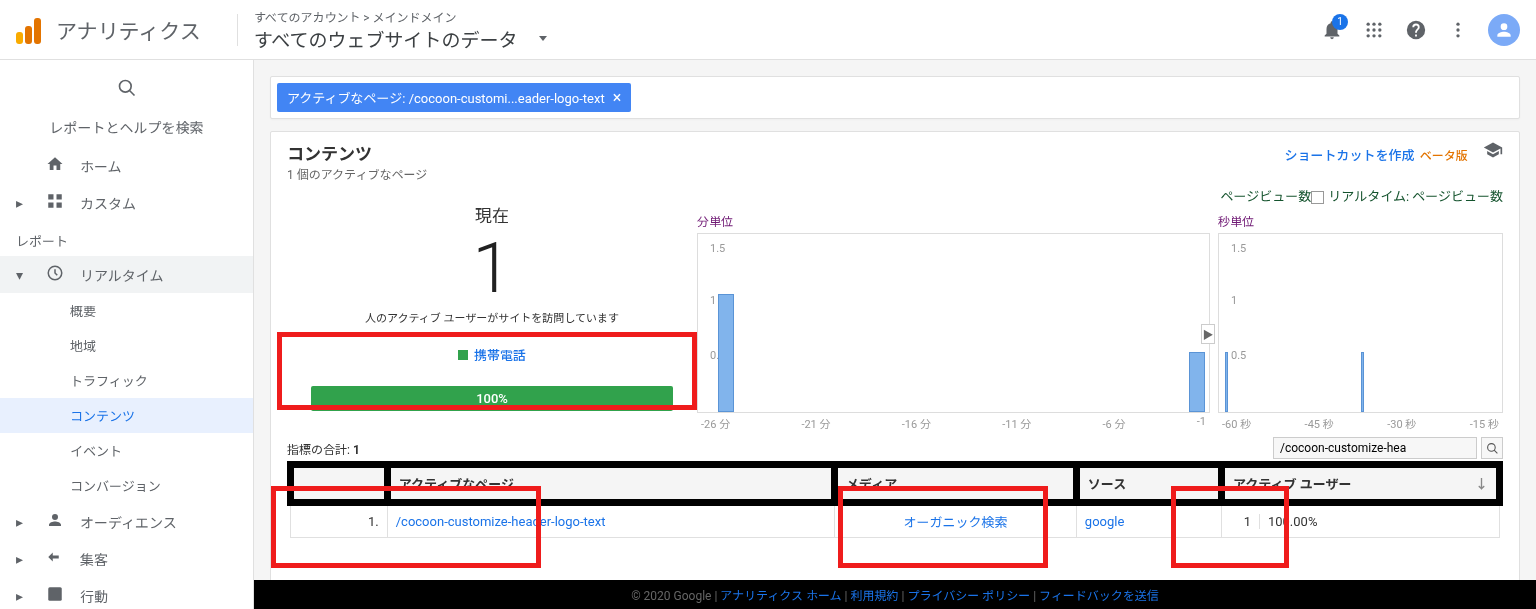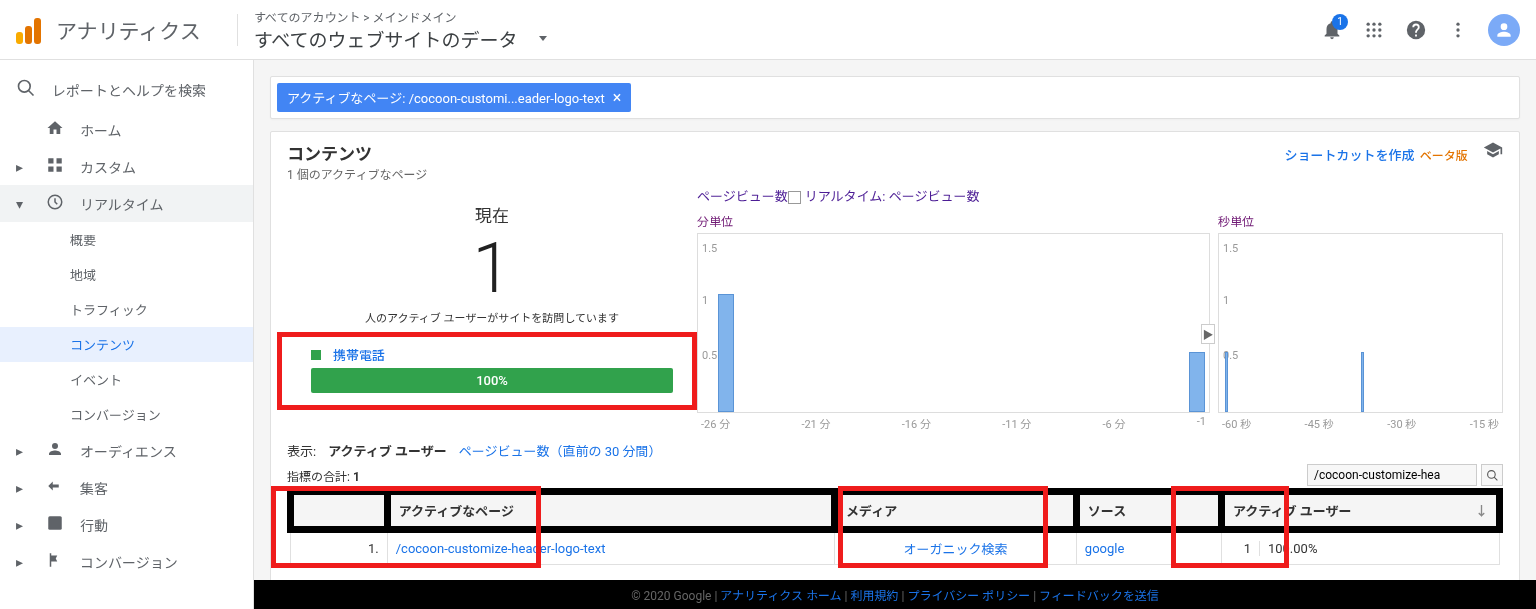--- a/index.html
+++ b/index.html
@@ -19,21 +19,21 @@
 .breadcrumb-main { font-size: 19px; color: #3c4043; display: flex; align-items: center; gap: 17px; }
 .dropdown-caret { border-left: 4px solid transparent; border-right: 4px solid transparent; border-top: 5px solid #5f6368; margin-left: 4px; }
 .header-icons { display: flex; align-items: center; gap: 18px; }
 .header-icon { width: 24px; height: 24px; color: #5f6368; cursor: pointer; display: flex; align-items: center; justify-content: center; position: relative; }
 .bell-badge { position: absolute; top: -4px; right: -4px; background: #1a73e8; color: #fff; border-radius: 50%; width: 16px; height: 16px; font-size: 10px; display: flex; align-items: center; justify-content: center; }
 .avatar { width: 32px; height: 32px; border-radius: 50%; background: #7baaf7; display: flex; align-items: center; justify-content: center; color: #fff; }
 
 
 .body-wrap { display: flex; height: calc(100% - 60px); }
 .sidebar { width: 254px; border-right: 1px solid #e0e0e0; background: #fff; padding-top: 8px; overflow-y: auto; }
-.search-row { display: flex; align-items: center; padding: 10px 16px; color: #5f6368; gap: 16px; font-size: 14px; }
+.search-row { display: flex; align-items: center; padding: 10px 16px; color: #5f6368; gap: 16px; font-size: 14px; flex-direction: column; }
 .nav-item { display: flex; align-items: center; padding: 8px 16px; gap: 16px; color: #5f6368; font-size: 14px; cursor: pointer; }
 .nav-item .arrow { width: 14px; color: #5f6368; }
 .nav-item .icon { width: 18px; color: #5f6368; }
 .nav-section-label { padding: 10px 16px 6px 16px; color: #5f6368; font-size: 13px; }
 .nav-item.active-group { background: #f1f3f4; }
 .nav-sub { padding: 8px 16px 8px 70px; color: #5f6368; font-size: 13px; cursor: pointer; }
 .nav-sub.active { background: #e8f0fe; color: #1a73e8; }
 
 
 .main { flex: 1; background: #f5f5f5; padding: 16px 16px 0 16px; overflow: hidden; position: relative; }
@@ -50,45 +50,45 @@
 
 
 .panels { display: flex; gap: 0; margin-top: 8px; }
 .panel-left { width: 410px; text-align: center; position: relative; }
 .right-charts { flex: 1; display: flex; gap: 8px; position: relative; }
 .now-label { font-size: 17px; color: #333; margin-top: 12px; }
 .big-number { font-size: 70px; font-weight: 300; line-height: 1; margin: 6px 0; }
 .visiting-label { font-size: 11px; color: #333; margin-bottom: 8px; }
 .red-box { position: absolute; border: 5px solid #ef1c1c; pointer-events: none; }
 .device-box { padding: 12px 24px; }
-.device-legend { text-align: left; display: flex; align-items: center; gap: 12px; color: #1a73e8; font-size: 13px; font-weight: 500; margin-bottom: 4px; }
+.device-legend { text-align: left; display: flex; align-items: center; gap: 6px; color: #1a73e8; font-size: 13px; font-weight: 500; margin-bottom: 22px; justify-content: center; }
 .legend-dot { width: 10px; height: 10px; background: #31a24c; }
 .device-bar { background: #31a24c; color: #fff; text-align: center; padding: 5px; border-radius: 2px; font-size: 13px; font-weight: 500; }
 
-.chart-title-row { display: flex; justify-content: flex-start; color: #4c1d95; font-size: 13px; margin-bottom: 4px; }
+.chart-title-row { display: flex; justify-content: flex-end; color: #14532d; font-size: 13px; margin-bottom: 4px; }
 .chart-col { flex: 1; position: relative; }
 .chart-col.min { flex: 1.8; }
 .chart-col.sec { flex: 1; }
 .chart-label { font-size: 12px; color: #701a75; margin-bottom: 4px; }
 .chart-frame { border: 1px solid #ddd; height: 180px; position: relative; background: #fff; }
-.chart-axis { position: absolute; left: 4px; font-size: 11px; color: #999; }
+.chart-axis { position: absolute; left: 12px; font-size: 11px; color: #999; }
 .chart-xlabels { display: flex; justify-content: space-between; padding: 2px 4px; font-size: 11px; color: #999; }
 .bar-min { position: absolute; bottom: 0; width: 16px; background: #81b4ec; border: 1px solid #5a94d6;}
 .bar-sec { position: absolute; bottom: 0; width: 3px; background: #81b4ec; border: 1px solid #5a94d6;}
 .nav-arrow { position: absolute; right: -6px; top: 90px; background: #fff; border: 1px solid #ccc; width: 14px; height: 20px; display:flex;align-items:center;justify-content:center; font-size:11px; color:#666; cursor:pointer; }
 
 
 .metric-tabs { display: flex; gap: 12px; font-size: 13px; margin-top: 8px; align-items: center; }
 .metric-tabs .label { color: #333; }
 .metric-tabs .tab { color: #333; font-weight: bold; }
 .metric-tabs .link { color: #1a73e8; }
 .metric-total-row { display:flex; justify-content:space-between; font-size:12px; color:#333; margin-top:4px; align-items:center; }
 .metric-total { }
 .search-box { display:flex; align-items:center; gap:4px; }
-.search-box input { border:1px solid #ccc; padding:3px 6px; font-size:12px; width:170px; background:#f7f7f7; }
+.search-box input { border:1px solid #ccc; padding:3px 6px; font-size:12px; width:204px; background:#f7f7f7; }
 .search-btn { width:22px; height:22px; border:1px solid #ccc; display:flex;align-items:center;justify-content:center; cursor:pointer; background:#f7f7f7; }
 
 .data-table { width: 100%; border-collapse: collapse; font-size: 13px; margin-top: 2px; }
 .data-table th { background: #f5f5f5; border: 7px solid #000000; padding: 6px 8px; text-align: left; font-weight: bold; color: #333; }
 .data-table td { border: 1px solid #e0e0e0; padding: 6px 8px; color: #333; }
 .data-table .link { color: #1a73e8; }
 .data-table .center { text-align: center; }
 .data-table .right { text-align: right; }
 .col-idx { width:30px; text-align:right; }
 .col-page { width: 37%; }
@@ -187,20 +187,21 @@
       <span class="icon">
         <svg width="18" height="18" viewBox="0 0 24 24" fill="#5f6368">
             <rect x="3" y="3" width="7" height="7"></rect>
             <rect x="14" y="3" width="7" height="7"></rect>
             <rect x="3" y="14" width="7" height="7"></rect>
             <rect x="14" y="14" width="7" height="7"></rect>
           </svg>
       </span>
       <span>カスタム</span>
     </div>
+    <div class="nav-section-label">レポート</div>
     <div class="nav-item active-group">
       <span class="arrow">▾</span>
       <span class="icon">
         <svg width="18" height="18" viewBox="0 0 24 24" fill="none" stroke="#5f6368" stroke-width="2">
             <circle cx="12" cy="12" r="9"></circle>
             <path d="M12 7v5l3 3"></path>
           </svg>
       </span>
       <span>リアルタイム</span>
     </div>
@@ -319,25 +320,20 @@
             <div class="chart-xlabels">
               <span>-60 秒</span>
                 <span>-45 秒</span>
                 <span>-30 秒</span>
                 <span>-15 秒</span>
             </div>
           </div>
         </div>
       </div>
 
-      <div class="metric-tabs">
-        <span class="label">表示:</span>
-        <span class="tab">アクティブ ユーザー</span>
-        <span class="link">ページビュー数（直前の 30 分間）</span>
-      </div>
       <div class="metric-total-row">
         <div class="metric-total">
           <span>指標の合計:</span> <b>1</b>
         </div>
         <div class="search-box">
           <input type="text" value="/cocoon-customize-hea" style="">
           <div class="search-btn">
             <svg width="13" height="13" viewBox="0 0 24 24" fill="none" stroke="#555" stroke-width="2">
                 <circle cx="10" cy="10" r="7"></circle>
                 <line x1="21" y1="21" x2="15" y2="15"></line>

